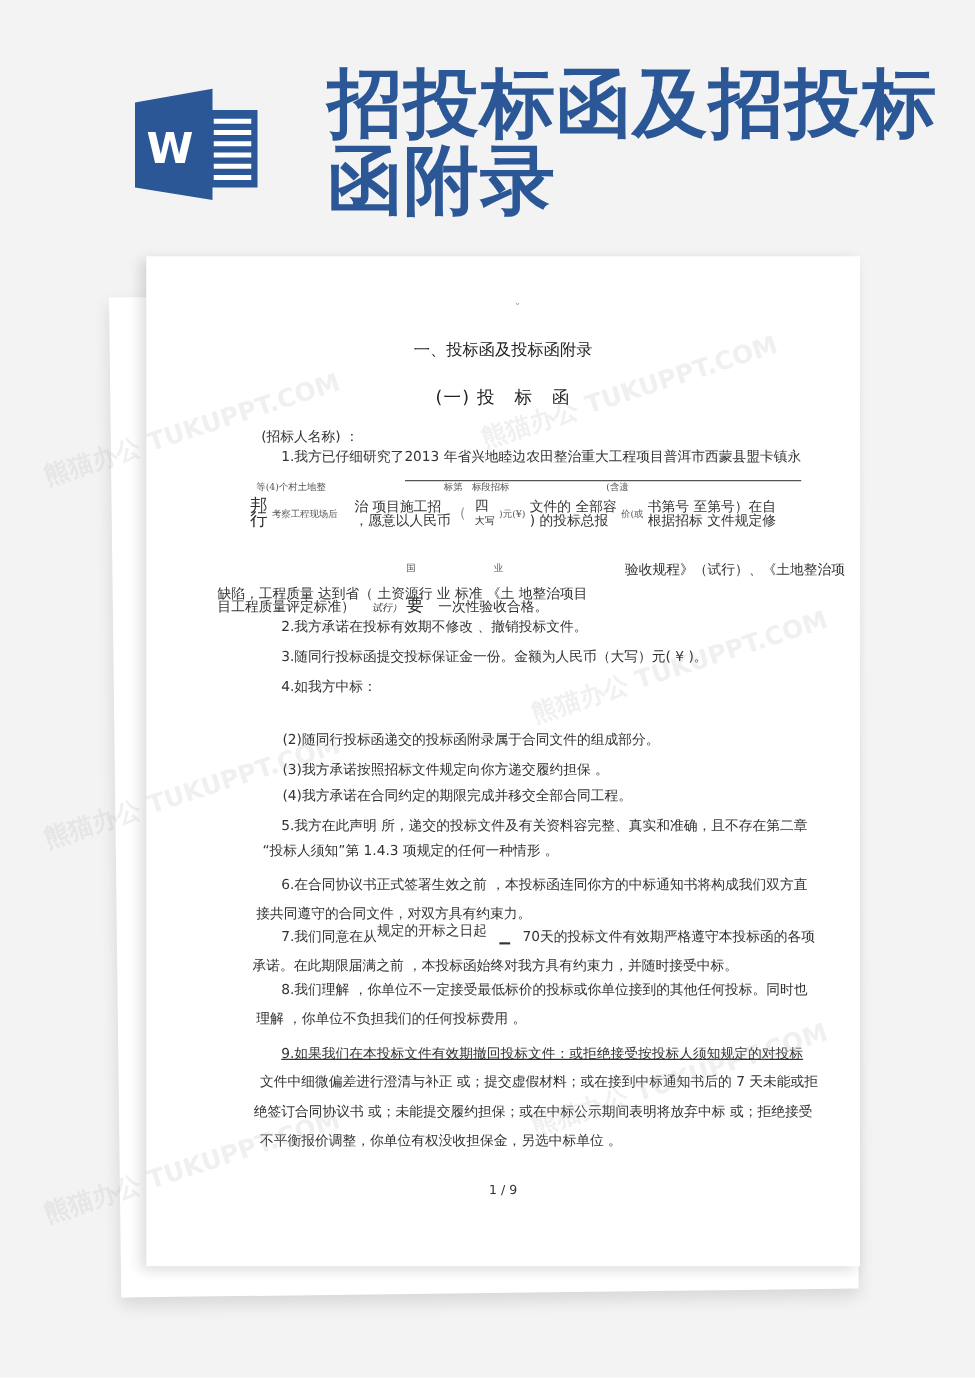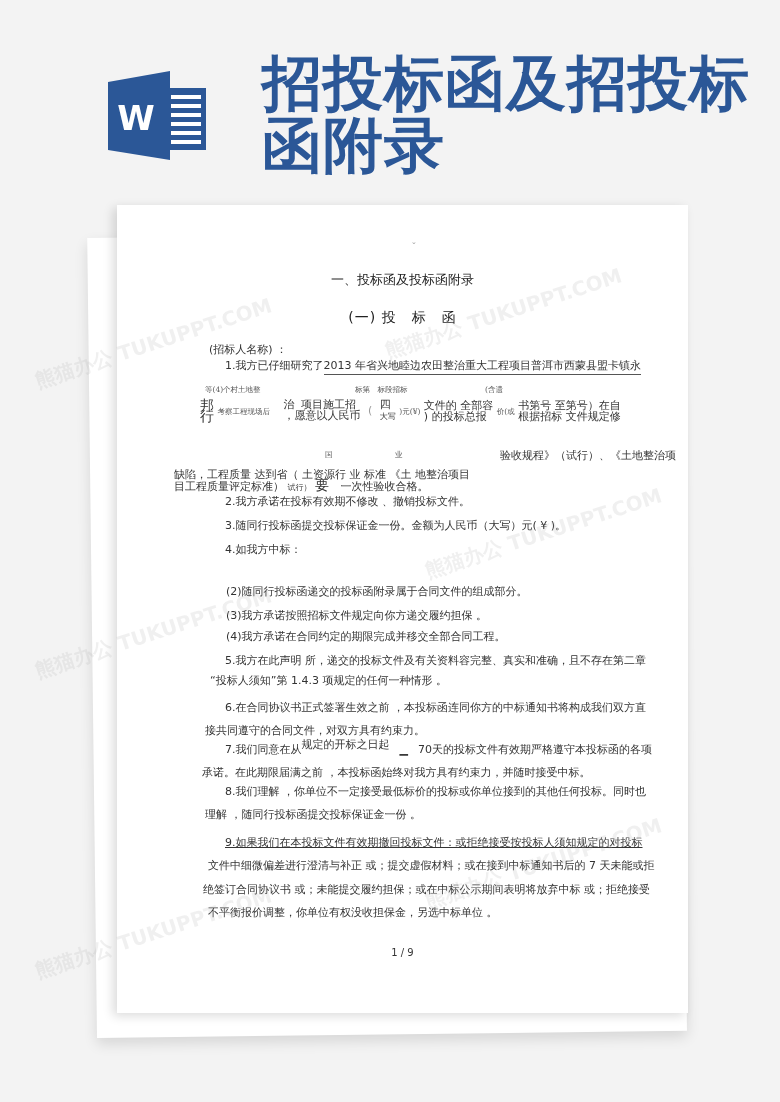--- a/index.html
+++ b/index.html
@@ -25,21 +25,21 @@
   .page-front {
     position:absolute; left:117px; top:205px; width:571px; height:808px;
     background:#fff; box-shadow:-4px 3px 10px rgba(0,0,0,0.14);
   }
   .doc { position:absolute; left:0; top:0; width:100%; height:100%; font-size:11px; color:#333; }
   .marker { position:absolute; left:294px; top:33px; font-size:7px; color:#999; }
   .h1 { position:absolute; left:0; width:100%; top:66px; text-align:center; font-size:13px; color:#222; }
   .h2 { position:absolute; left:0; width:100%; top:104px; text-align:center; font-size:14px; color:#222; letter-spacing:1px; }
   .line { position:absolute; white-space:nowrap; font-size:11px; color:#333; }
   .small { font-size:7.5px; color:#555; font-family:"DejaVu Serif", serif; }
-  .uline { border-bottom:1px solid #555; padding-bottom:2px; }
+  .uline { border-bottom:1px solid #555; padding-bottom:12px; }
   .stack { display:inline-block; vertical-align:middle; line-height:11px; font-size:11px; }
   .big { font-size:14px; }
   .pageno { position:absolute; left:0; width:100%; top:742px; text-align:center; font-size:10px; color:#333; }
   .wm { position:absolute; color:rgba(170,170,170,0.18); font-size:20px; font-weight:bold; transform:rotate(-18deg); white-space:nowrap; pointer-events:none; }
 </style>
 </head>
 <body>
 
 <div class="header">
   <svg class="word-icon" viewBox="0 0 100 95">
@@ -75,39 +75,39 @@
       <span>1.我方已仔细研究了</span><span class="uline">2013 年省兴地睦边农田整治重大工程项目普洱市西蒙县盟卡镇永</span>
     </div>
 
     <div class="line small" style="left:88px;top:180px;">等(4)个村土地整</div>
     <div class="line small" style="left:238px;top:180px;">标第　标段招标</div>
     <div class="line small" style="left:368px;top:180px;">(含遗</div>
 
     <div class="line" style="left:83px;top:194px;">
       <span class="stack big"><span>邦</span><br><span>行</span></span>
       <span class="small">考察工程现场后</span>
-      <span class="stack" style="margin-left:10px;font-family:Liberation Mono, monospace;"><span>治 项目施工招</span><br><span>，愿意以人民币</span></span>
+      <span class="stack" style="margin-left:10px;"><span>治 项目施工招</span><br><span>，愿意以人民币</span></span>
       <span style="color:#999;margin:0 4px;">(</span>
       <span class="stack"><span>四</span><br><span style="font-size:8px;">大写</span></span>
       <span class="small">)元(¥)</span>
       <span class="stack"><span>文件的 全部容</span><br><span>) 的投标总报</span></span>
       <span class="small">价(或</span>
       <span class="stack"><span>书第号 至第号）在自</span><br><span>根据招标  文件规定修</span></span>
     </div>
 
 
     <div class="line small" style="left:208px;top:245px;">国</div>
     <div class="line small" style="left:278px;top:245px;">业</div>
     <div class="line" style="left:383px;top:243px;">验收规程》（试行）、《土地整治项</div>
 
     <div class="line" style="left:57px;top:264px;line-height:11px;">
       <div>缺陷，工程质量 达到省（ 土资源行 业 标准 《土 地整治项目</div>
       <div>
         <span>目工程质量评定标准）</span>
-        <span style="font-size:8px;">试行）</span>
+        <span style="font-size:8px;margin-left:10px;font-style:italic;">试行）</span>
         <span class="big">要</span>
         <span style="margin-left:8px;">一次性验收合格。</span>
       </div>
     </div>
 
     <div class="line" style="left:108px;top:289px;">2.我方承诺在投标有效期不修改 、撤销投标文件。</div>
     <div class="line" style="left:108px;top:313px;">3.随同行投标函提交投标保证金一份。金额为人民币（大写）元( ¥ )。</div>
     <div class="line" style="left:108px;top:337px;">4.如我方中标：</div>
 
     <div class="line" style="left:109px;top:379px;">(2)随同行投标函递交的投标函附录属于合同文件的组成部分。</div>
@@ -119,21 +119,21 @@
 
     <div class="line" style="left:108px;top:495px;">6.在合同协议书正式签署生效之前 ，本投标函连同你方的中标通知书将构成我们双方直</div>
     <div class="line" style="left:88px;top:518px;">接共同遵守的合同文件，对双方具有约束力。</div>
 
     <div class="line" style="left:108px;top:537px;">
       <span>7.我们同意在从</span><span style="position:relative;top:-5px;">规定的开标之日起</span><span style="margin:0 10px;font-weight:bold;">▁</span><span>70天的投标文件有效期严格遵守本投标函的各项</span>
     </div>
     <div class="line" style="left:85px;top:560px;">承诺。在此期限届满之前 ，本投标函始终对我方具有约束力，并随时接受中标。</div>
 
     <div class="line" style="left:108px;top:579px;">8.我们理解 ，你单位不一定接受最低标价的投标或你单位接到的其他任何投标。同时也</div>
-    <div class="line" style="left:88px;top:602px;">理解 ，随同行投标函提交投标保证金一份 。</div>
+    <div class="line" style="left:88px;top:602px;">理解 ，你单位不负担我们的任何投标费用 。</div>
 
     <div class="line" style="left:108px;top:630px;text-decoration:underline;">9.如果我们在本投标文件有效期撤回投标文件：或拒绝接受按投标人须知规定的对投标</div>
     <div class="line" style="left:91px;top:653px;">文件中细微偏差进行澄清与补正 或；提交虚假材料；或在接到中标通知书后的 7 天未能或拒</div>
     <div class="line" style="left:91px;top:700px;">不平衡报价调整，你单位有权没收担保金，另选中标单位 。</div>
     <div class="line" style="left:86px;top:677px;">绝签订合同协议书 或；未能提交履约担保；或在中标公示期间表明将放弃中标 或；拒绝接受</div>
 
     <div class="pageno">1 / 9</div>
   </div>
 </div>
 

